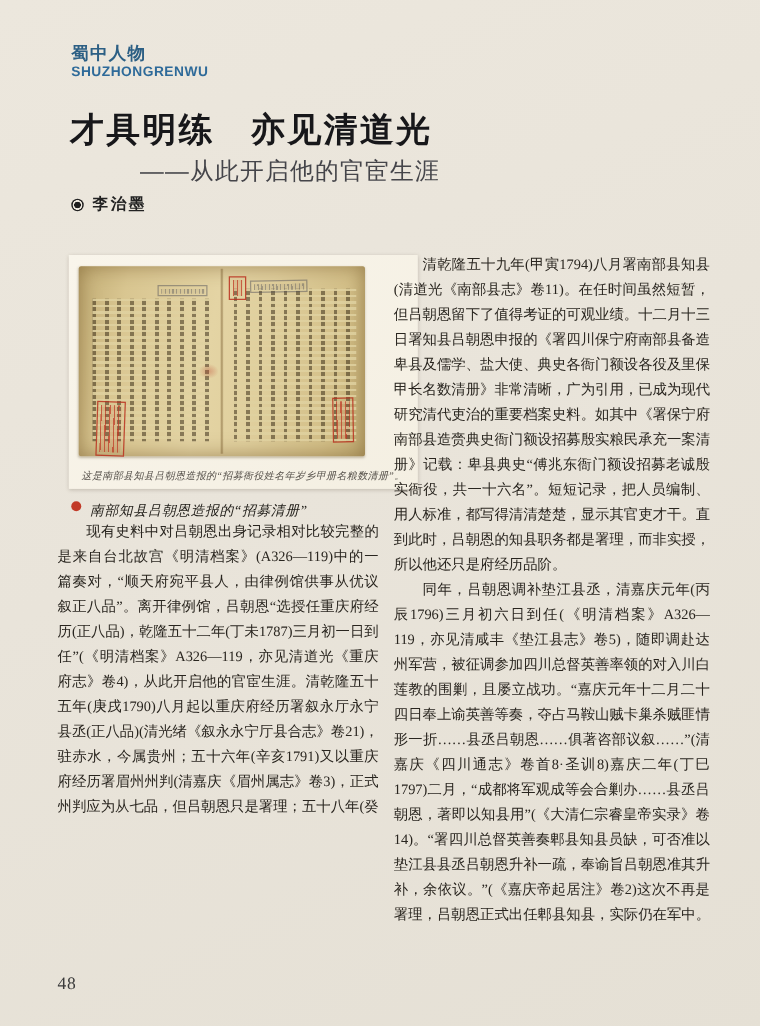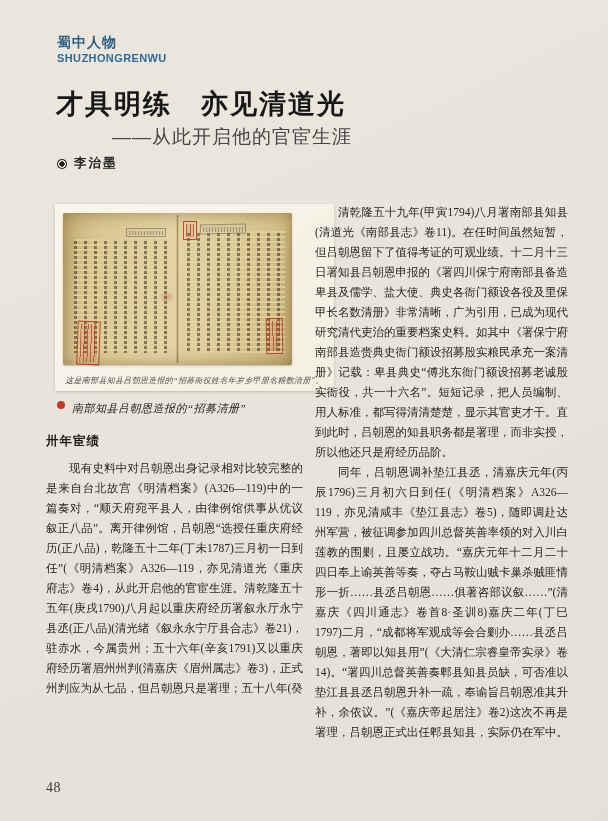--- a/index.html
+++ b/index.html
@@ -157,21 +157,20 @@
       </div>
       <div class="figure-inner-caption">这是南部县知县吕朝恩造报的“招募衙役姓名年岁乡甲册名粮数清册”。</div>
     </div>
 
     <div class="figure-caption-row">
       <span class="red-dot"></span>
       <span class="figure-caption">南部知县吕朝恩造报的“招募清册”</span>
     </div>
 
     <div class="body-text">
-      <div class="section-heading">卅年宦绩</div>
       <p class="indent">现有史料中对吕朝恩出身记录相对比较完整的是来自台北故宫《明清档案》(A326—119)中的一篇奏对，“顺天府宛平县人，由律例馆供事从优议叙正八品”。离开律例馆，吕朝恩“选授任重庆府经历(正八品)，乾隆五十二年(丁未1787)三月初一日到任”(《明清档案》A326—119，亦见清道光《重庆府志》卷4)，从此开启他的官宦生涯。清乾隆五十五年(庚戌1790)八月起以重庆府经历署叙永厅永宁县丞(正八品)(清光绪《叙永永宁厅县合志》卷21)，驻赤水，今属贵州；五十六年(辛亥1791)又以重庆府经历署眉州州判(清嘉庆《眉州属志》卷3)，正式州判应为从七品，但吕朝恩只是署理；五十八年(癸</p>
     </div>
   </div>
 
   <div class="col-right body-text">
     <p class="indent">清乾隆五十九年(甲寅1794)八月署南部县知县(清道光《南部县志》卷11)。在任时间虽然短暂，但吕朝恩留下了值得考证的可观业绩。十二月十三日署知县吕朝恩申报的《署四川保宁府南部县备造卑县及儒学、盐大使、典史各衙门额设各役及里保甲长名数清册》非常清晰，广为引用，已成为现代研究清代吏治的重要档案史料。如其中《署保宁府南部县造赍典史衙门额设招募殷实粮民承充一案清册》记载：卑县典史“傅兆东衙门额设招募老诚殷实衙役，共一十六名”。短短记录，把人员编制、用人标准，都写得清清楚楚，显示其官吏才干。直到此时，吕朝恩的知县职务都是署理，而非实授，所以他还只是府经历品阶。</p>
     <p class="indent">同年，吕朝恩调补垫江县丞，清嘉庆元年(丙辰1796)三月初六日到任(《明清档案》A326—119，亦见清咸丰《垫江县志》卷5)，随即调赴达州军营，被征调参加四川总督英善率领的对入川白莲教的围剿，且屡立战功。“嘉庆元年十二月二十四日奉上谕英善等奏，夺占马鞍山贼卡巢杀贼匪情形一折……县丞吕朝恩……俱著咨部议叙……”(清嘉庆《四川通志》卷首8·圣训8)嘉庆二年(丁巳1797)二月，“成都将军观成等会合剿办……县丞吕朝恩，著即以知县用”(《大清仁宗睿皇帝实录》卷14)。“署四川总督英善奏郫县知县员缺，可否准以垫江县县丞吕朝恩升补一疏，奉谕旨吕朝恩准其升补，余依议。”(《嘉庆帝起居注》卷2)这次不再是署理，吕朝恩正式出任郫县知县，实际仍在军中。</p>
   </div>
 
   <div class="page-number">48</div>

